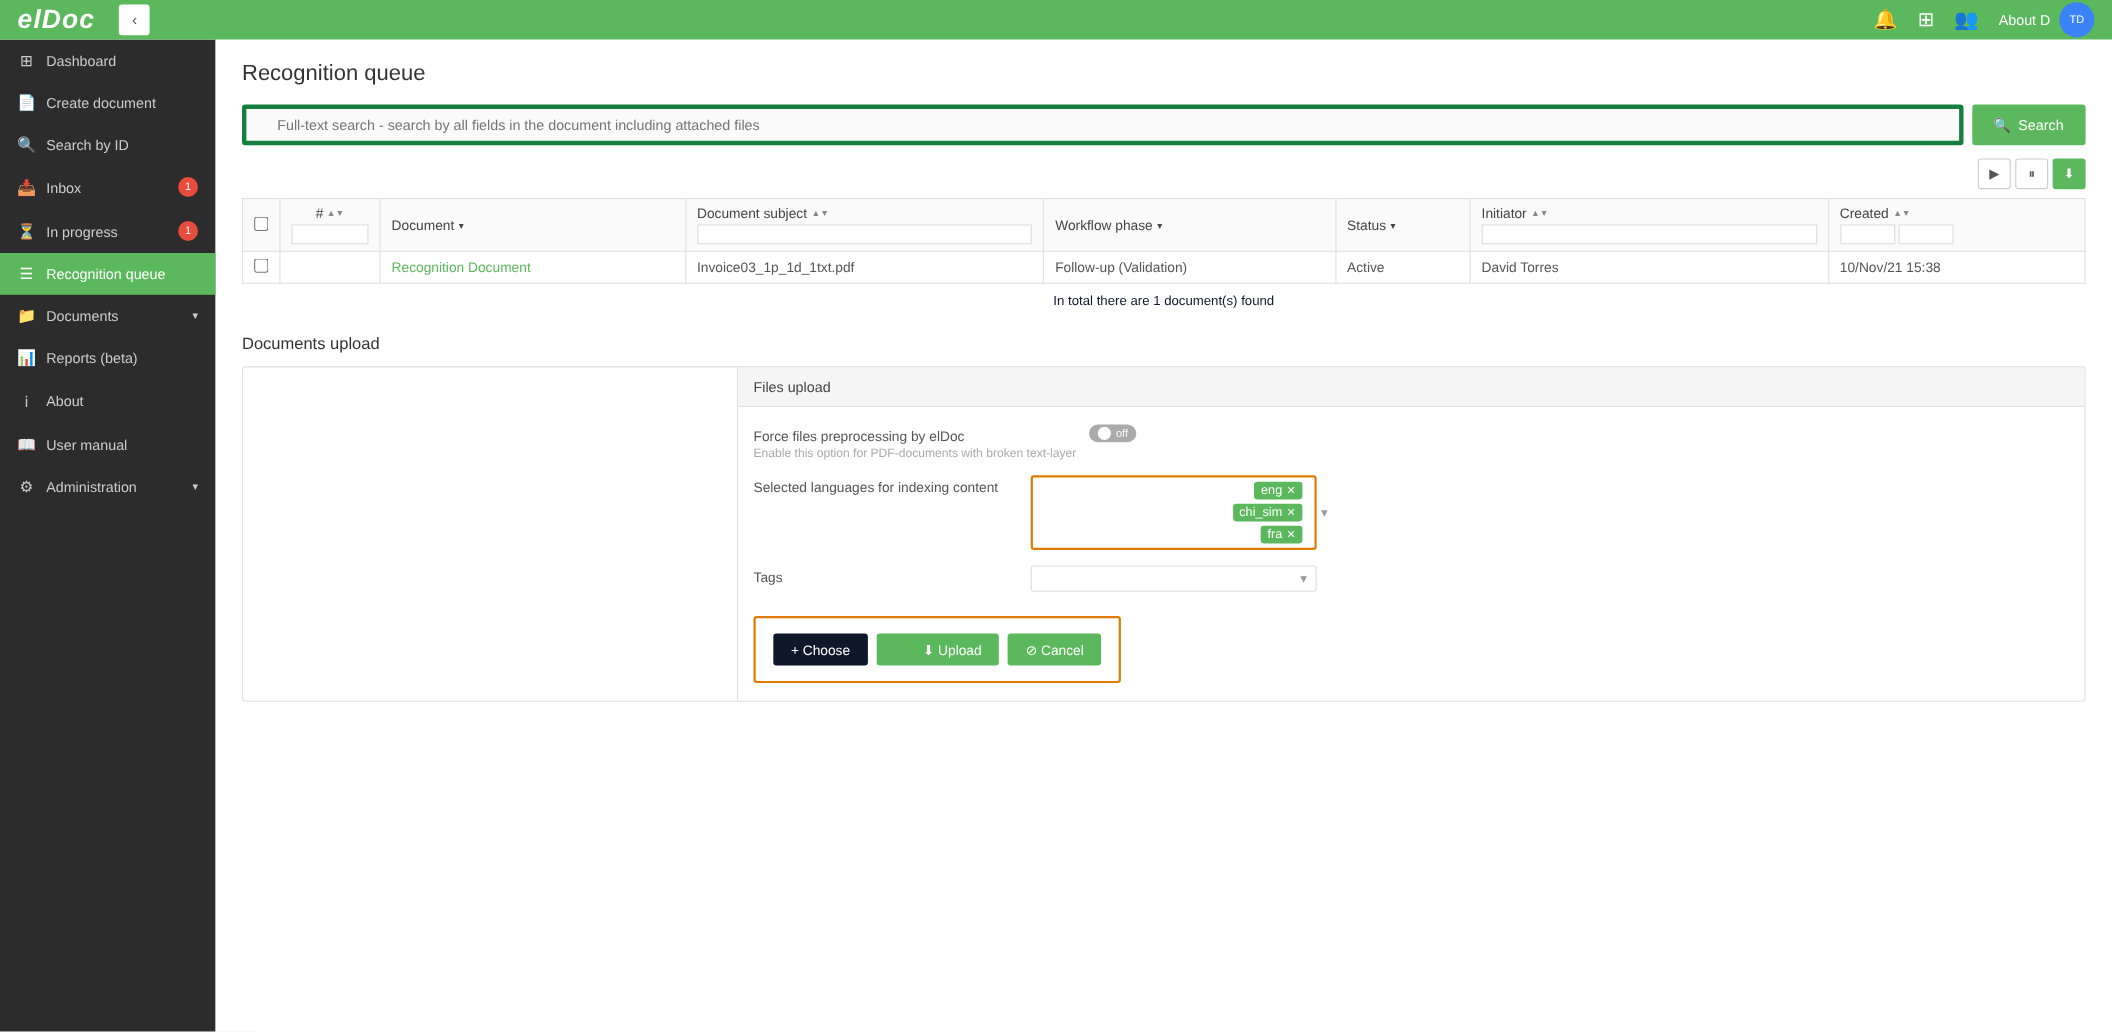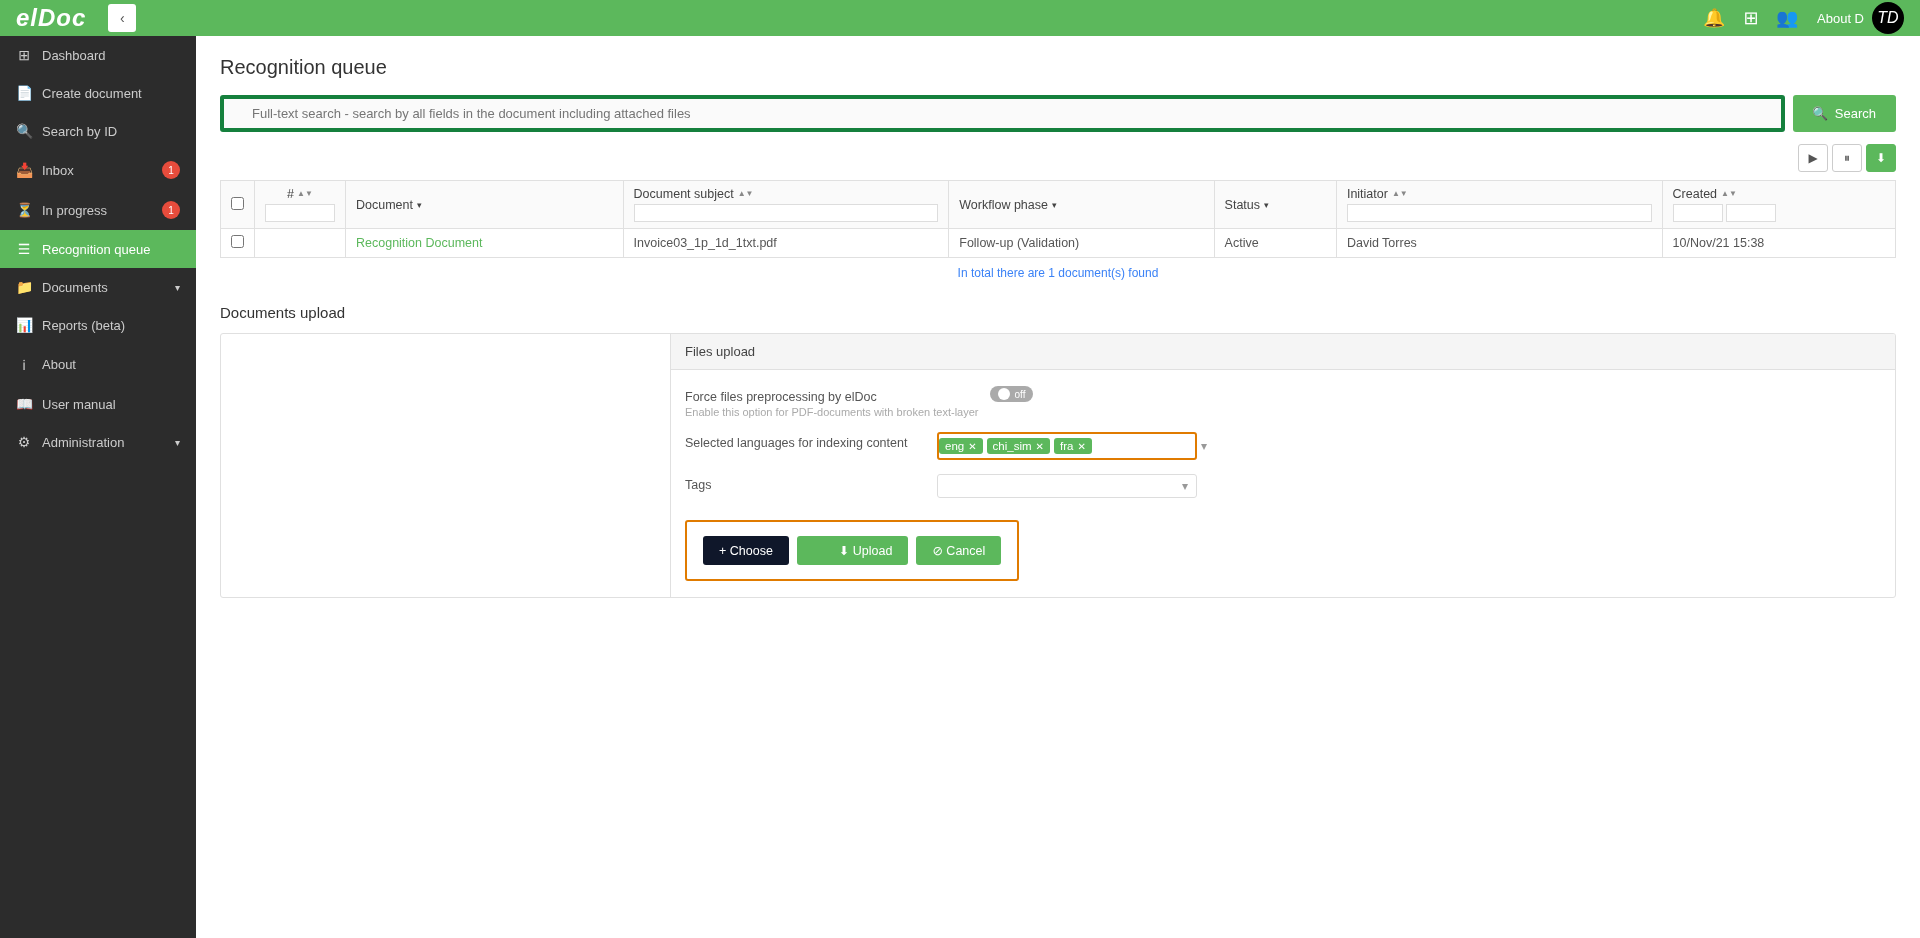--- a/index.html
+++ b/index.html
@@ -40,23 +40,23 @@
       display: flex;
       align-items: center;
       gap: 18px;
       color: white;
     }
     .header-icon { font-size: 18px; cursor: pointer; }
     .user-info { display: flex; align-items: center; gap: 8px; color: white; font-size: 13px; }
     .avatar {
       width: 32px; height: 32px;
       border-radius: 50%;
-      background: #000000;
+      background: #3b82f6;
       display: flex; align-items: center; justify-content: center;
-      color: white; font-size: 16px; font-style: italic;
+      color: white; font-size: 10px;
     }
 
     
     .main-layout {
       display: flex;
       flex: 1;
       overflow: hidden;
     }
 
     
@@ -250,26 +250,27 @@
       width: 12px; height: 12px;
       background: white;
       border-radius: 50%;
       display: inline-block;
     }
 
     
     .lang-tags-container {
       border: 2px solid #e07b00;
       border-radius: 3px;
-      padding: 4px 0;
-      display: flex;
-      align-items: flex-start;
+      padding: 4px 11px;
+      display: flex;
+      align-items: flex-end;
       gap: 4px;
       flex-wrap: wrap;
       min-width: 260px;
+      flex-direction: column;
     }
     .lang-tag {
       background: #5cb85c;
       color: white;
       border-radius: 3px;
       padding: 2px 6px;
       font-size: 11.5px;
       display: flex;
       align-items: center;
       gap: 4px;
@@ -474,21 +475,21 @@
             <td>
               <a class="link-green">Recognition Document</a>
             </td>
             <td>Invoice03_1p_1d_1txt.pdf</td>
             <td>Follow-up (Validation)</td>
             <td>Active</td>
             <td>David Torres</td>
             <td>10/Nov/21 15:38</td>
           </tr>
           <tr>
-            <td colspan="8" style="text-align:center;color:#3b82f6;font-size:12px;padding:8px;border:none;">
+            <td colspan="8" style="text-align:center;color:#0f172a;font-size:12px;padding:8px;border:none;">
               <span>In total there are 1 document(s) found</span>
             </td>
           </tr>
         </tbody>
       </table>
 
       <div style="margin-top:16px;">
         <div class="upload-section-title">Documents upload</div>
         <div class="upload-section">
           <div class="upload-grid">

